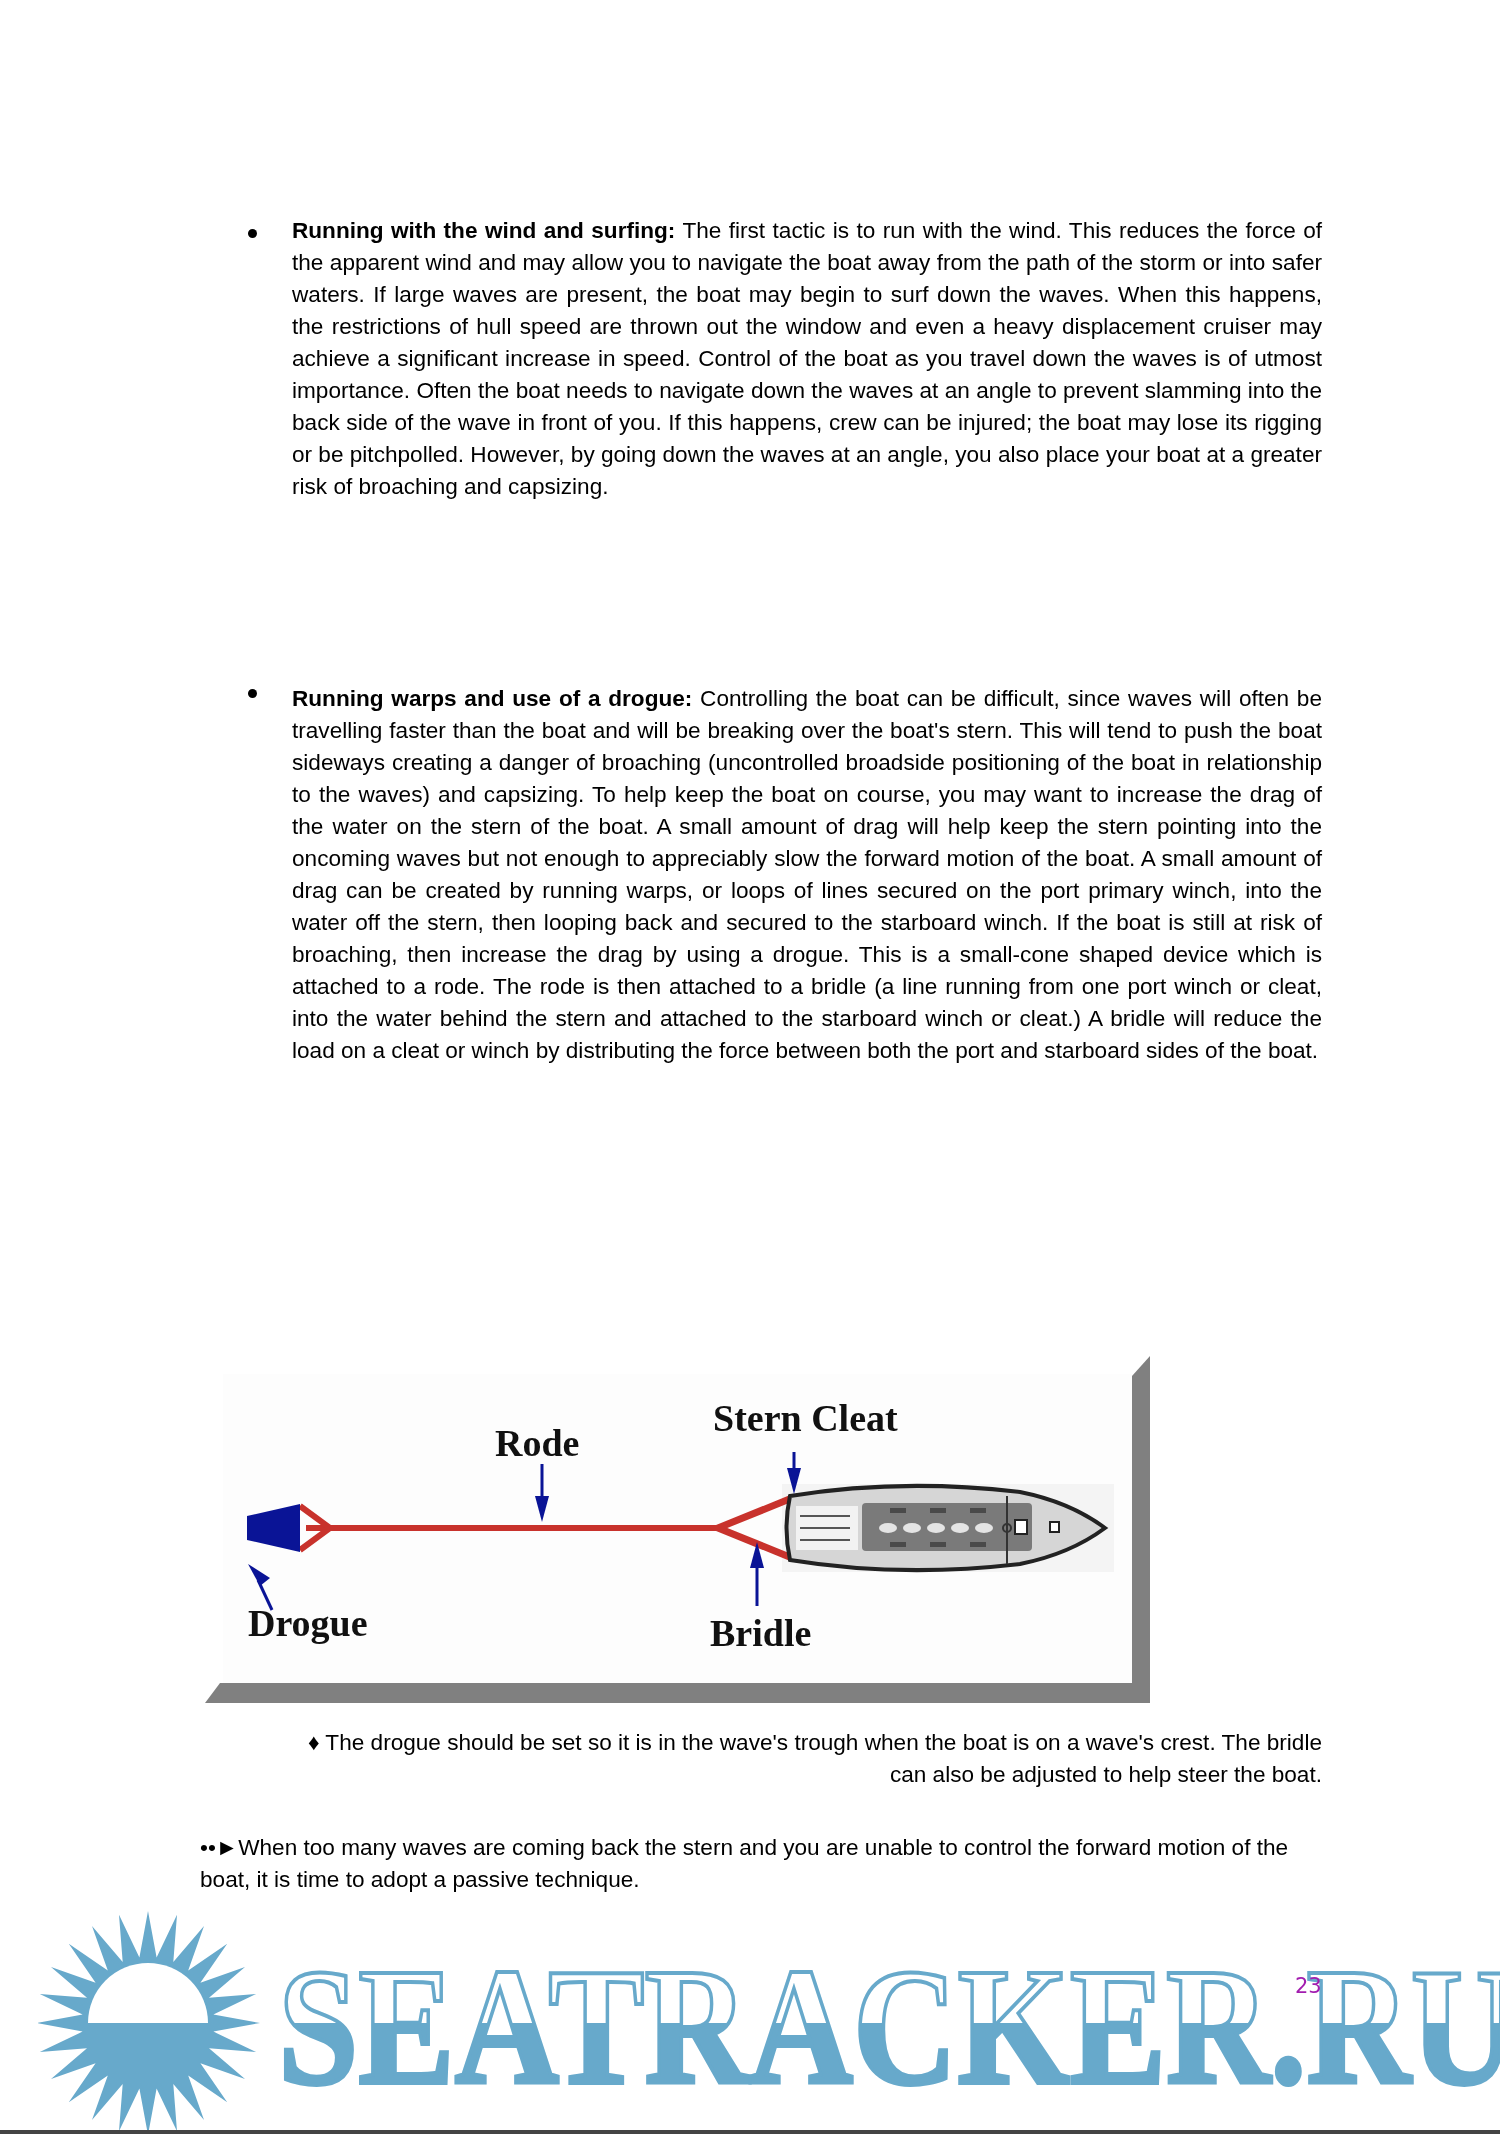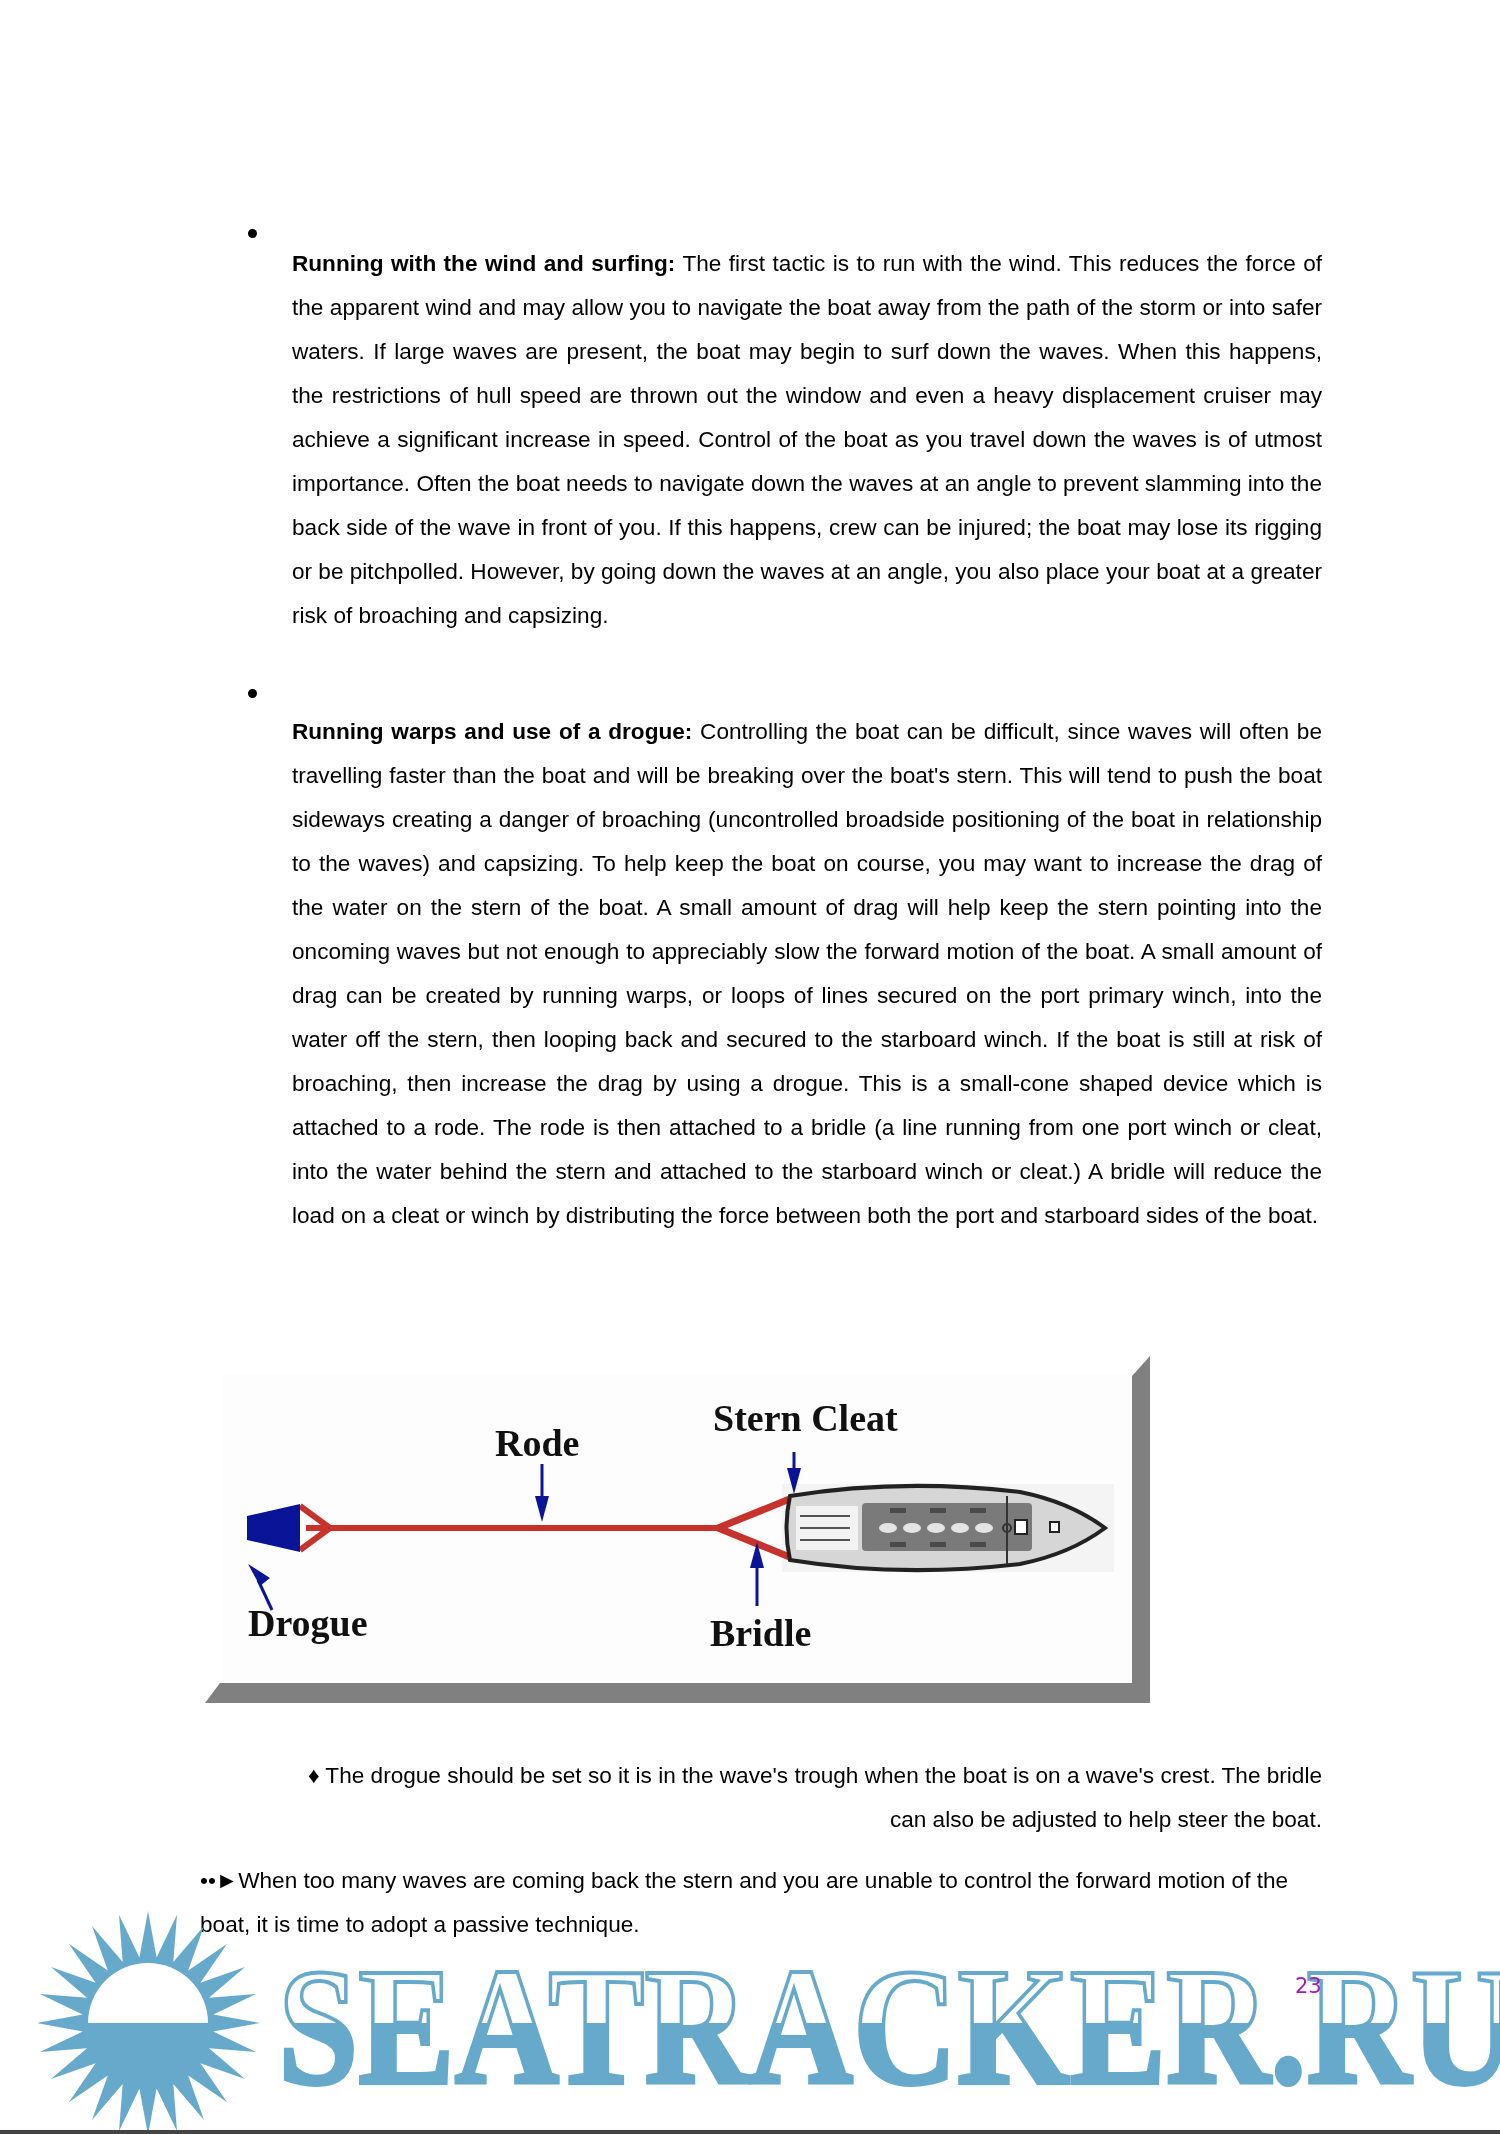--- a/index.html
+++ b/index.html
@@ -1,19 +1,19 @@
 <!DOCTYPE html>
 <html><head>
 <meta charset="utf-8">
 <style>
   html, body { margin: 0; padding: 0; background: #ffffff; }
   body { width: 1500px; height: 2134px; position: relative; overflow: hidden;
          font-family: "Liberation Sans", sans-serif; color: #000; }
-  .para { position: absolute; font-size: 22.6px; line-height: 44px; text-align: justify;
-          font-family: "Liberation Sans", sans-serif; margin-top: 27px; }
+  .para { position: absolute; font-size: 22.6px; line-height: 32px; text-align: justify;
+          font-family: "Liberation Sans", sans-serif; }
   .para b { font-weight: bold; }
   .bullet-dot { position: absolute; width: 9px; height: 9px; border-radius: 50%; background: #000; }
   #p1 { left: 292px; top: 215px; width: 1030px; }
   #p2 { left: 292px; top: 683px; width: 1030px; }
   #dot1 { left: 248px; top: 229px; }
   #dot2 { left: 248px; top: 689px; }
   #p3 { left: 275px; top: 1727px; width: 1047px; text-align: right; }
   #p4 { left: 200px; top: 1832px; width: 1122px; text-align: left; }
   .diagram { position: absolute; left: 200px; top: 1356px; width: 960px; height: 350px; }
   .diagram svg { width: 960px; height: 350px; display: block; }

